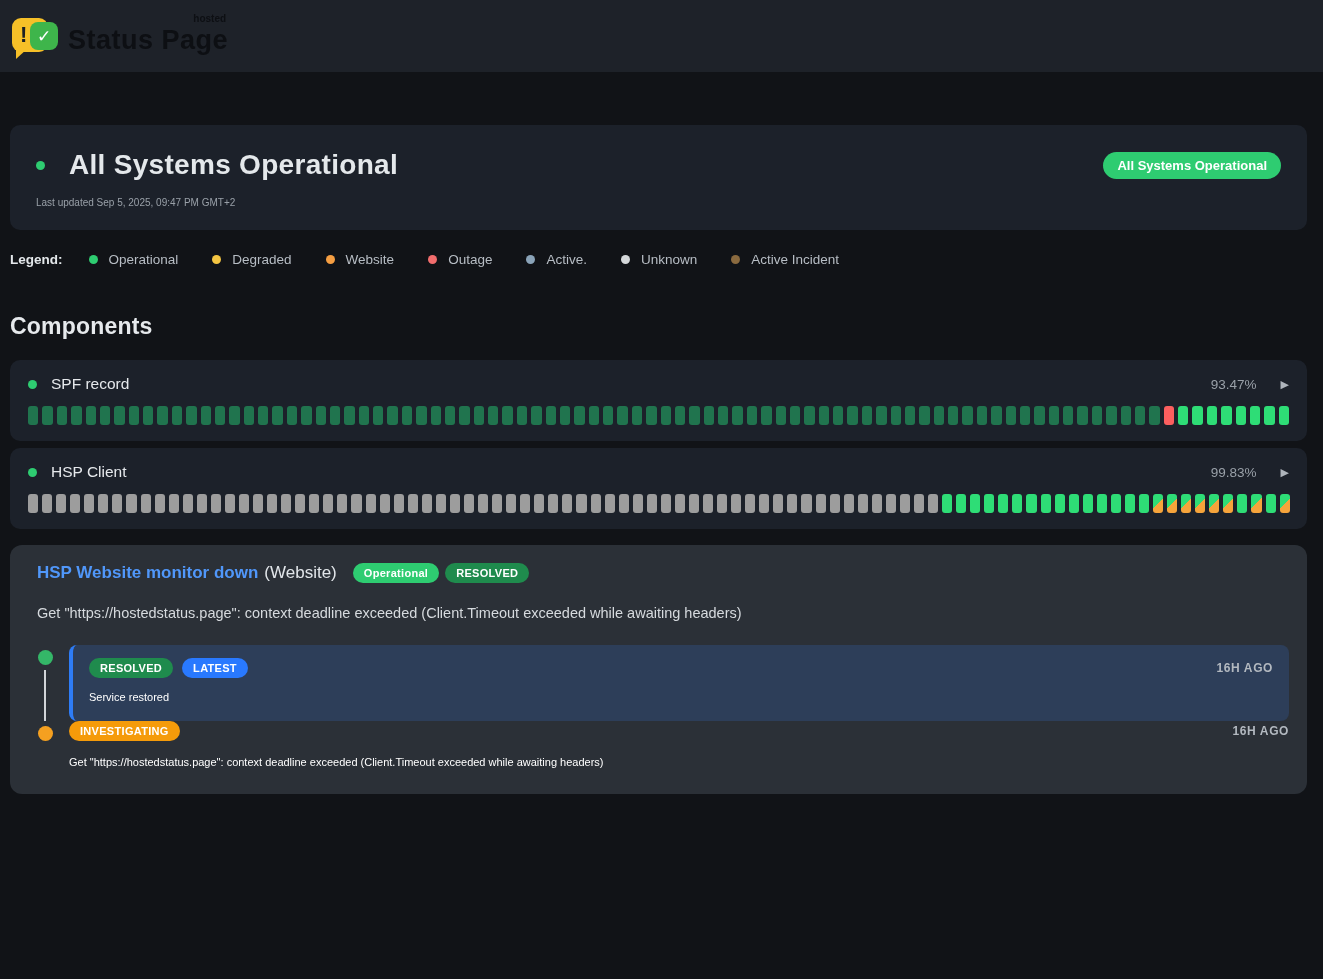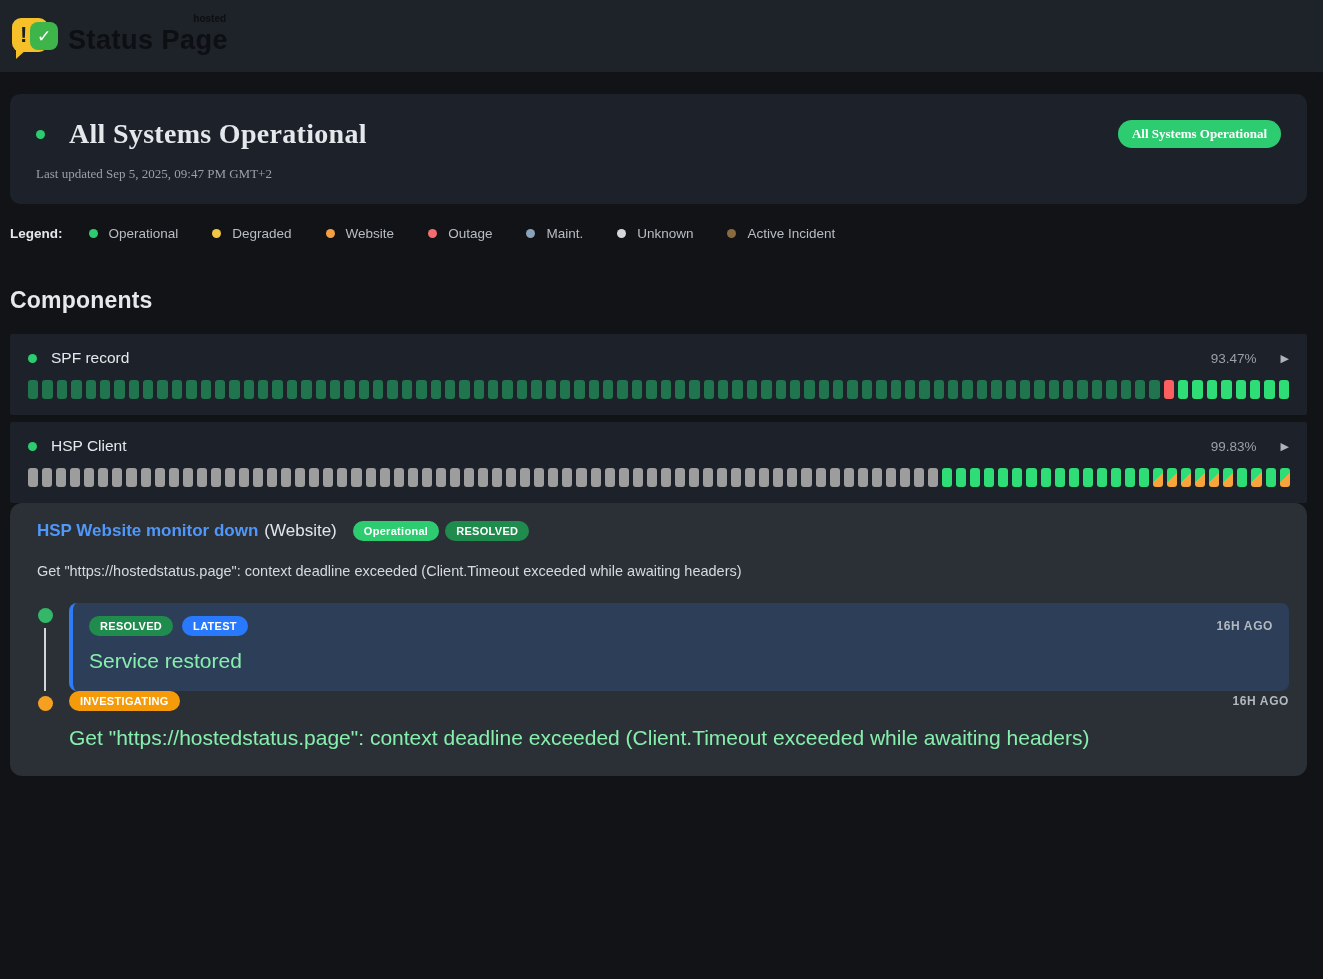--- a/index.html
+++ b/index.html
@@ -48,52 +48,52 @@
     width:36px; height:34px; background:transparent; border:1px solid #3d444d;
     border-radius:8px; color:#d3d8dd; font-size:16px; cursor:pointer;
     display:flex; align-items:center; justify-content:center;
   }
   
   .page { padding:0 16px 14px 10px; }
   .card {
     background:#1c212a; border-radius:10px;
   }
   
-  .banner { margin-top:22px; padding:24px 26px 22px 26px;font-family:Liberation Serif, serif; }
+  .banner { margin-top:53px; padding:24px 26px 22px 26px; }
   .banner-top { display:flex; align-items:center; gap:10px; }
   .dot { width:9px; height:9px; border-radius:50%; flex:none; }
   .banner h1 { font-size:28px; font-weight:600; color:#e4e8eb; margin-left:14px; letter-spacing:.3px; }
   .banner .spacer { flex:1; }
   .pill {
     display:inline-block; color:#fff; font-weight:700; border-radius:999px;
     padding:6px 14px; font-size:13px; white-space:nowrap;
   }
-  .banner-sub { margin-top:16px; font-size:13px; color:#99a0a8; }
+  .banner-sub { margin-top:16px; font-size:10px; color:#99a0a8; }
   
   .legend { margin-top:22px; display:flex; align-items:center; gap:26px; font-size:13.5px; }
   .legend-label { font-weight:700; color:#e4e8eb; }
   #legend-items { display:flex; align-items:center; gap:34px; }
   .legend-item { display:flex; align-items:center; gap:11px; color:#b7bdc4; }
   .legend-dot { width:9px; height:9px; border-radius:50%; }
   
   .section-heading { margin-top:46px; font-size:23px; font-weight:600; color:#e6e9ec; letter-spacing:.2px; }
   #component-list { margin-top:20px; display:flex; flex-direction:column; gap:7px; }
-  .component-card { background:#1c212a; border-radius:2px; padding:15px 18px 16px 18px; }
+  .component-card { background:#1c212a; border-radius:10px; padding:15px 18px 16px 18px; }
   .comp-head { display:flex; align-items:center; gap:10px; cursor:pointer; }
   .comp-name { font-size:15.5px; color:#e6e9ec; font-weight:500; margin-left:4px; }
   .comp-spacer { flex:1; }
   .comp-uptime { font-size:13.5px; color:#99a0a8; }
   .caret { color:#aeb4bb; font-size:11px; margin-left:14px; }
   .bars { display:flex; gap:4px; margin-top:13px; }
   .bar { flex:1; height:19px; border-radius:3px; }
   
   .date-row { margin-top:16px; font-size:15px; }
   .date-main { font-weight:700; color:#c6ccd2; letter-spacing:.4px; }
   .date-suffix { color:#99a0a8; font-size:13px; margin-left:4px; }
-  .incident-card { background:#2b3037; border-radius:12px; padding:18px 18px 26px 18px; }
+  .incident-card { margin-top:16px; background:#2b3037; border-radius:12px; padding:18px 18px 26px 18px; }
   .inc-title-row { display:flex; align-items:center; gap:6px; padding-left:9px; }
   .inc-title { color:#5097fa; font-size:17px; font-weight:700; text-decoration:none; cursor:pointer; }
   .inc-comp { color:#e2e6ea; font-size:17px; font-weight:500; margin-right:10px; }
   .mini-pill {
     display:inline-block; color:#fff; font-weight:700; border-radius:999px;
     padding:4px 11px; font-size:11px; letter-spacing:.3px; white-space:nowrap;
   }
   .inc-meta { margin-top:9px; padding-left:9px; font-size:14px; color:#99a0a8; }
   .inc-meta b { color:#ced4da; font-weight:700; }
   .inc-meta span { margin-left:5px; }
@@ -106,21 +106,21 @@
   .t-line { flex:1; width:2px; background:#d2d5d9; margin-top:5px; }
   .update-content { flex:1; padding-bottom:30px; }
   .update-row.last .update-content { padding-bottom:0; }
   .update-content.highlight {
     background:#2d3e59; border-left:4px solid #2e7cf6; border-radius:8px;
     padding:13px 16px 18px 16px;
   }
   .u-head { display:flex; align-items:center; justify-content:space-between; }
   .u-badges { display:flex; gap:9px; }
   .u-time { font-size:12px; font-weight:700; color:#b3b9c0; letter-spacing:.6px; }
-  .u-text { margin-top:13px; font-size:21px; color:#86efac; }
+  .u-text { margin-top:13px; font-size:11px; color:#ffffff; }
   .update-row.last .u-text { margin-top:15px; }
 </style>
 </head>
 <body>
 
 <header class="site-header">
   <div class="brand">
     <div class="logo">
       <div class="logo-bubble">
           <span>!</span>
@@ -163,21 +163,21 @@
         <span class="legend-item">
           <span class="legend-dot" style="background: rgb(245, 158, 66);"></span>
           <span>Website</span>
         </span>
         <span class="legend-item">
           <span class="legend-dot" style="background: rgb(242, 109, 109);"></span>
           <span>Outage</span>
         </span>
         <span class="legend-item">
           <span class="legend-dot" style="background: rgb(138, 163, 184);"></span>
-          <span>Maint.</span>
+          <span>Active.</span>
         </span>
         <span class="legend-item">
           <span class="legend-dot" style="background: rgb(213, 216, 218);"></span>
           <span>Unknown</span>
         </span>
         <span class="legend-item">
           <span class="legend-dot" style="background: rgb(138, 106, 63);"></span>
           <span>Active Incident</span>
         </span>
       </div>

